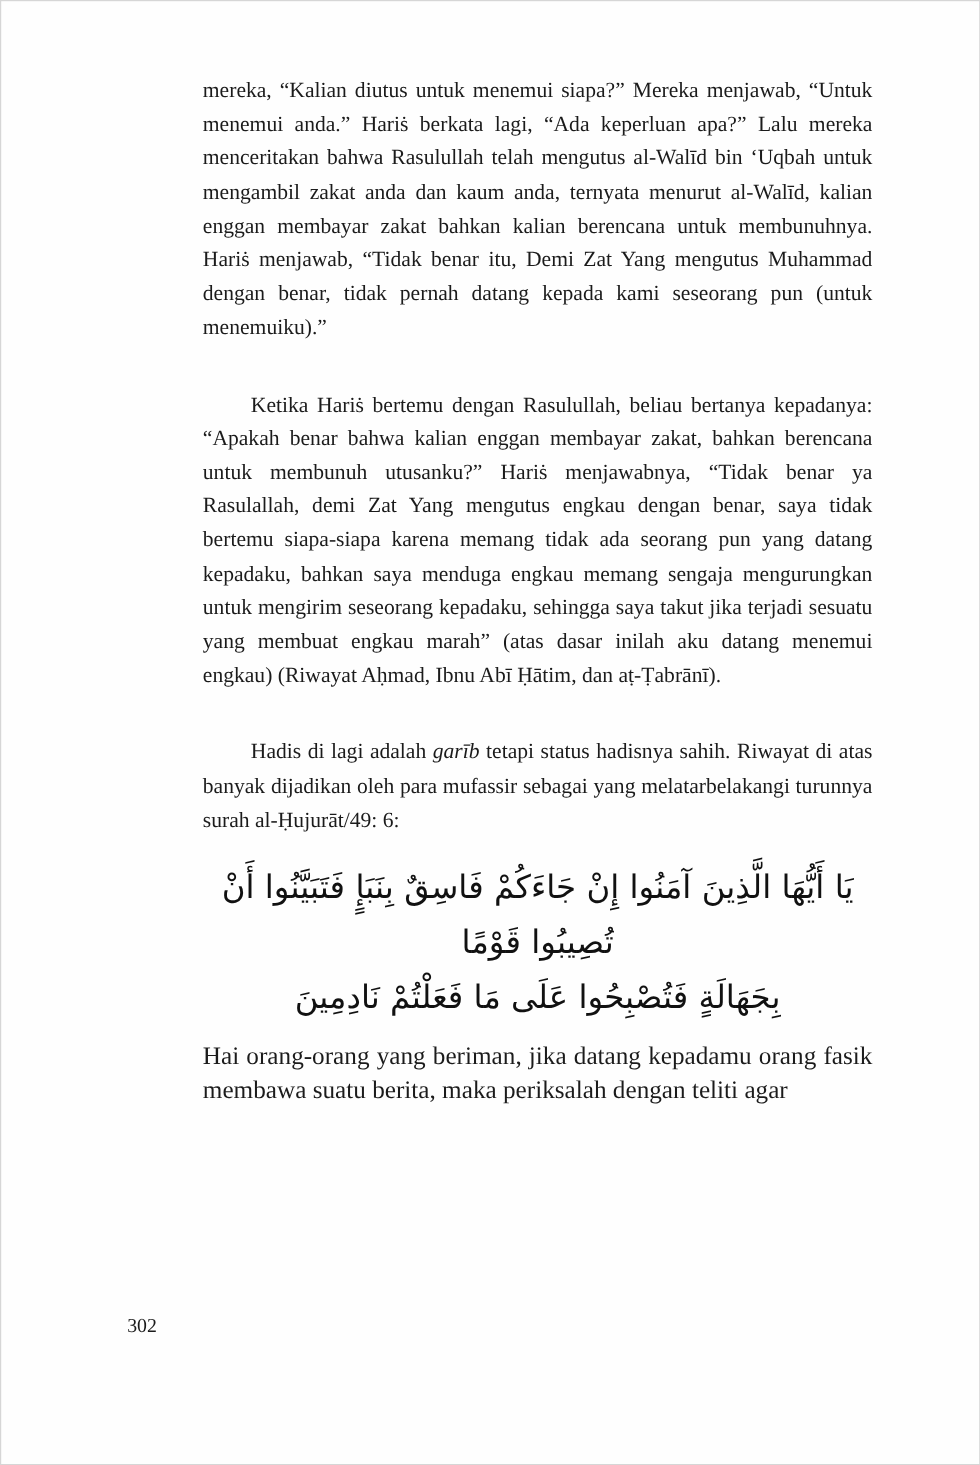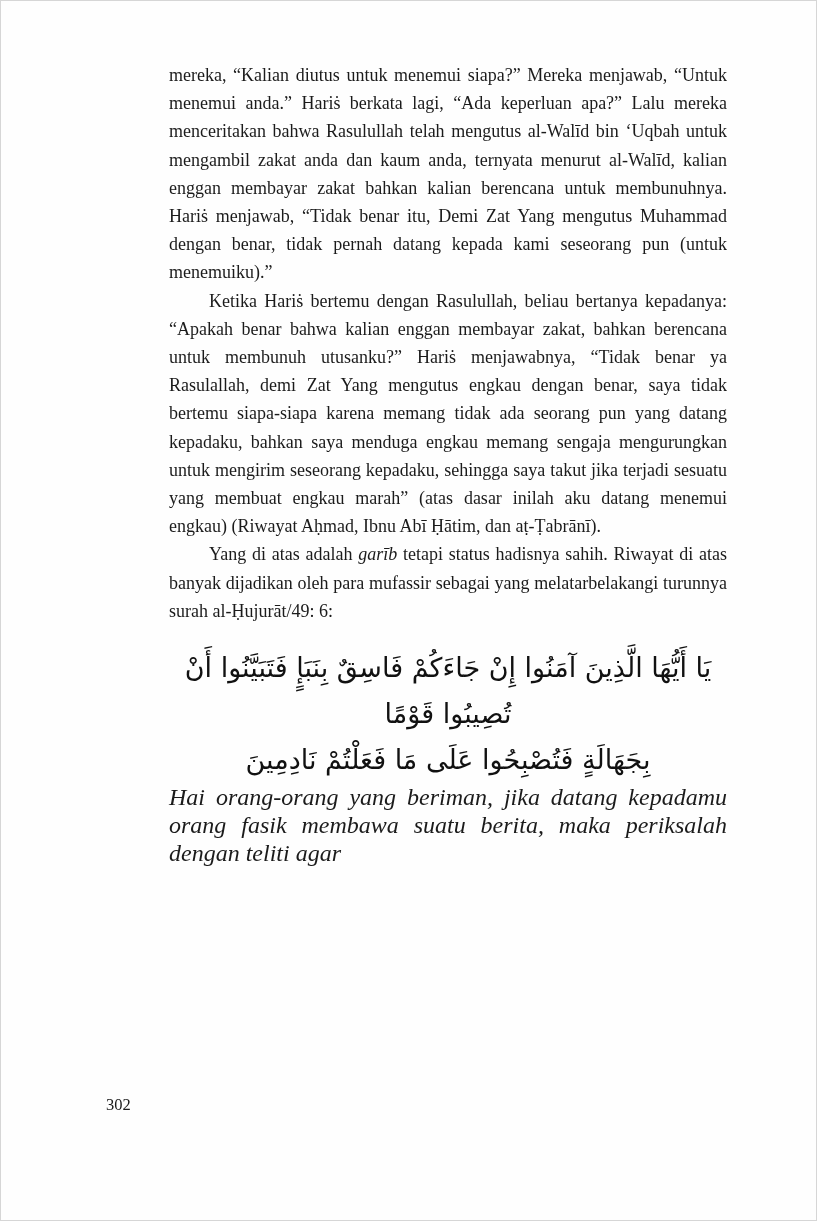--- a/index.html
+++ b/index.html
@@ -18,35 +18,34 @@
   .text-block {
     position: absolute;
     left: 168px;
     top: 60px;
     width: 558px;
     font-size: 18px;
     line-height: 28.2px;
     text-align: justify;
   }
   .para { margin: 0; }
-  .para.indent { text-indent: 40px; }
+  .para.indent { text-indent: 40px; margin-top: 36px; }
   .arabic {
     margin-top: 20px;
     direction: rtl;
     text-align: center;
     font-family: "DejaVu Sans", sans-serif;
     font-weight: 400;
     font-size: 27px;
     line-height: 46px;
     color: #111;
   }
   .translation {
-    margin-top: 0;
-    font-style: italic;
-    font-size: 24px;
+    margin-top: 11px;
+    font-size: 21px;
     line-height: 28px;
     text-align: justify;
   }
   .footer {
     position: absolute;
     top: 1094px;
     left: 105px;
     width: 613px;
     display: flex;
     justify-content: space-between;
@@ -59,21 +58,21 @@
 <body>
 
 <div class="page">
 
   <div class="text-block">
 
     <p class="para no-indent">mereka, “Kalian diutus untuk menemui siapa?” Mereka menjawab, “Untuk menemui anda.” Hariṡ berkata lagi, “Ada keperluan apa?” Lalu mereka menceritakan bahwa Rasulullah telah mengutus al-Walīd bin ‘Uqbah untuk mengambil zakat anda dan kaum anda, ternyata menurut al-Walīd, kalian enggan membayar zakat bahkan kalian berencana untuk membunuhnya. Hariṡ menjawab, “Tidak benar itu, Demi Zat Yang mengutus Muhammad dengan benar, tidak pernah datang kepada kami seseorang pun (untuk menemuiku).”</p>
 
     <p class="para indent">Ketika Hariṡ bertemu dengan Rasulullah, beliau bertanya kepadanya: “Apakah benar bahwa kalian enggan membayar zakat, bahkan berencana untuk membunuh utusanku?” Hariṡ menjawabnya, “Tidak benar ya Rasulallah, demi Zat Yang mengutus engkau dengan benar, saya tidak bertemu siapa-siapa karena memang tidak ada seorang pun yang datang kepadaku, bahkan saya menduga engkau memang sengaja mengurungkan untuk mengirim seseorang kepadaku, sehingga saya takut jika terjadi sesuatu yang membuat engkau marah” (atas dasar inilah aku datang menemui engkau) (Riwayat Aḥmad, Ibnu Abī Ḥātim, dan aṭ-Ṭabrānī).</p>
 
-    <p class="para indent"><span>Yang di atas adalah </span><em>garīb</em><span> tetapi status hadisnya sahih. Riwayat di atas banyak dijadikan oleh para mufassir sebagai yang melatarbelakangi turunnya surah al-Ḥujurāt/49: 6:</span></p>
+    <p class="para indent"><span>Hadis di lagi adalah </span><em>garīb</em><span> tetapi status hadisnya sahih. Riwayat di atas banyak dijadikan oleh para mufassir sebagai yang melatarbelakangi turunnya surah al-Ḥujurāt/49: 6:</span></p>
 
     <div class="arabic">
       <div>يَا أَيُّهَا الَّذِينَ آمَنُوا إِنْ جَاءَكُمْ فَاسِقٌ بِنَبَإٍ فَتَبَيَّنُوا أَنْ تُصِيبُوا قَوْمًا</div>
       <div>بِجَهَالَةٍ فَتُصْبِحُوا عَلَى مَا فَعَلْتُمْ نَادِمِينَ</div>
     </div>
 
     <p class="translation">Hai orang-orang yang beriman, jika datang kepadamu orang fasik membawa suatu berita, maka periksalah dengan teliti agar</p>
 
   </div>
 

